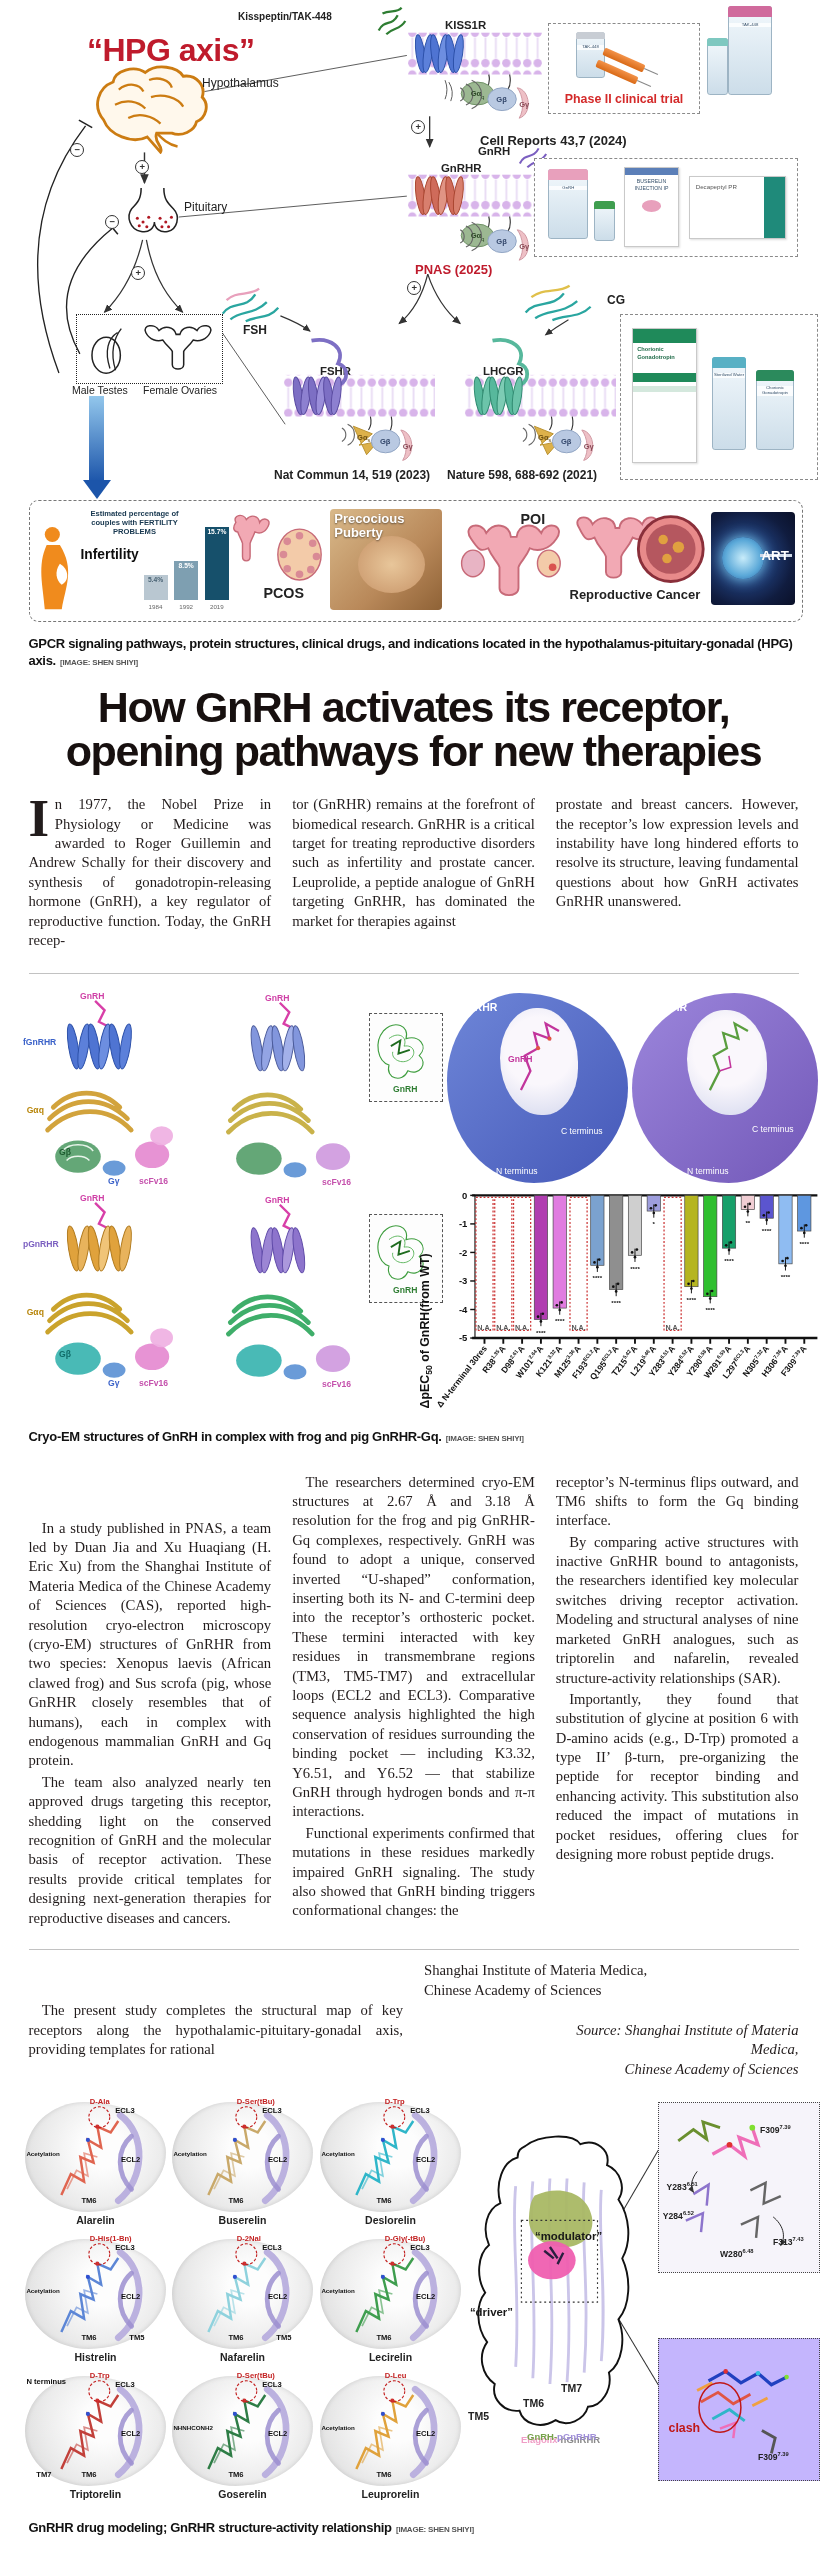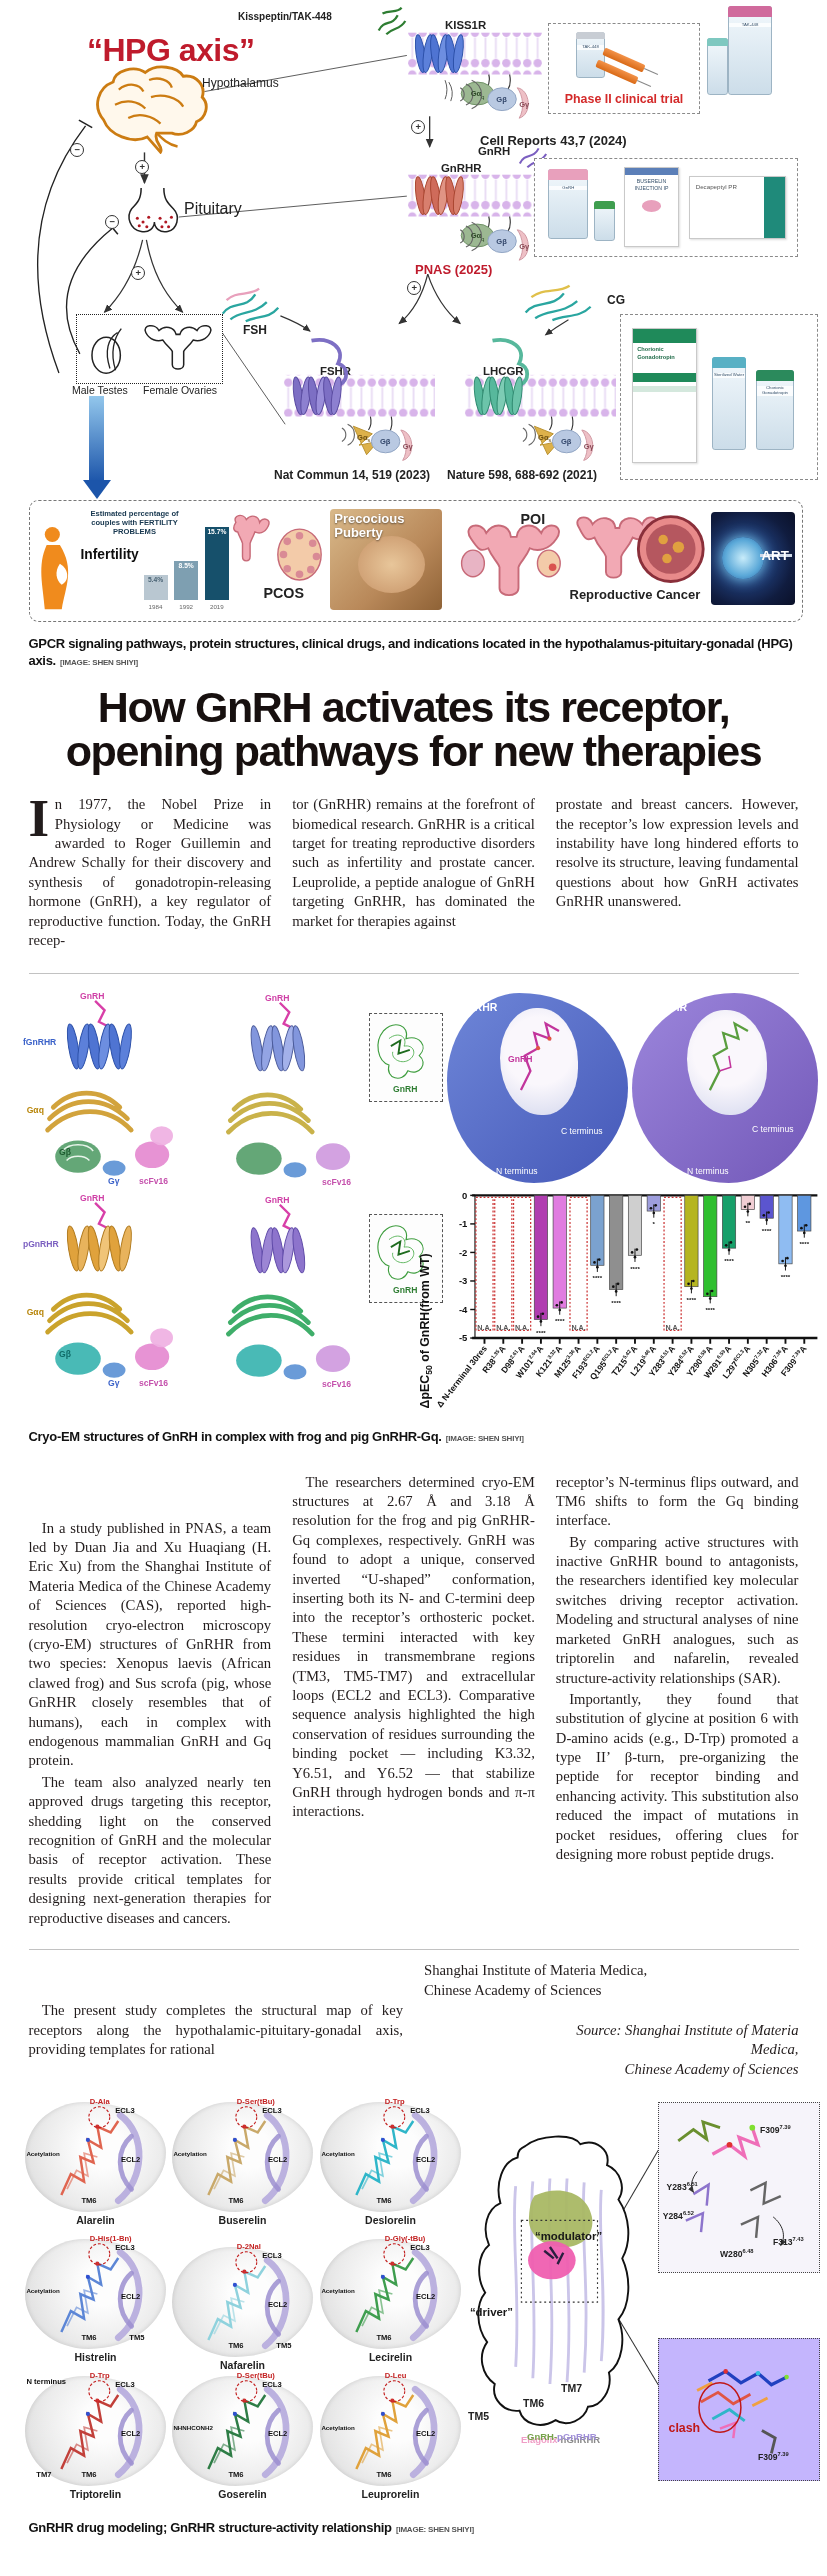--- a/index.html
+++ b/index.html
@@ -111,21 +111,21 @@
           <circle cx="26" cy="33" r="1.6"></circle>
           <circle cx="16" cy="42" r="1.6"></circle>
           <circle cx="24" cy="43" r="1.6"></circle>
         <circle cx="38" cy="34" r="1.6"></circle>
           <circle cx="44" cy="38" r="1.6"></circle>
           <circle cx="50" cy="33" r="1.6"></circle>
           <circle cx="40" cy="43" r="1.6"></circle>
           <circle cx="47" cy="43" r="1.6"></circle>
       </g>
     </svg>
-    <div class="lbl" style="left:184px;top:200px;font-size:16px">Pituitary</div>
+    <div class="lbl" style="left:184px;top:200px;font-size:12px">Pituitary</div>
     <span class="sign" style="left:105px;top:215px">−</span>
     <span class="sign" style="left:131px;top:266px">+</span>
 
     <div class="abs" style="left:76px;top:314px;width:145px;height:68px;border:1.7px dotted #222">
       <svg class="abs" style="left:7.6px;top:7.6px" width="48" height="53" viewBox="0 0 50 56">
         <ellipse cx="22" cy="34" rx="15" ry="19" fill="#fff" stroke="#222" stroke-width="1.6"></ellipse>
         <path d="M34,10 C24,16 20,30 26,48 M38,6 C30,16 26,32 32,50" fill="none" stroke="#222" stroke-width="1.4"></path>
       </svg>
       <svg class="abs" style="left:63px;top:7.6px" width="76" height="55" viewBox="0 0 80 58">
         <path d="M6,10 C2,2 16,0 20,8 C26,2 36,4 38,12 L42,12 C44,4 54,2 60,8 C64,0 78,2 74,10 C70,18 62,20 56,18 C52,24 48,26 46,30 L46,44 C46,50 34,50 34,44 L34,30 C32,26 28,24 24,18 C18,20 10,18 6,10 Z" fill="#fff" stroke="#222" stroke-width="1.6"></path>
@@ -729,20 +729,21 @@
     <span class="credit">[IMAGE: SHEN SHIYI]</span>
   </div>
 
   <div class="cols" style="margin-top:28.5px">
     <div class="col" style="padding-top:46px">
       <p class="ind">In a study published in PNAS, a team led by Duan Jia and Xu Huaqiang (H. Eric Xu) from the Shanghai Institute of Materia Medica of the Chinese Academy of Sciences (CAS), reported high-resolution cryo-electron microscopy (cryo-EM) structures of GnRHR from two species: Xenopus laevis (African clawed frog) and Sus scrofa (pig, whose GnRHR closely resembles that of humans), each in complex with endogenous mammalian GnRH and Gq protein.</p>
       <p class="ind">The team also analyzed nearly ten approved drugs targeting this receptor, shedding light on the conserved recognition of GnRH and the molecular basis of receptor activation. These results provide critical templates for designing next-generation therapies for reproductive diseases and cancers.</p>
     </div>
     <div class="col">
       <p class="ind">The researchers determined cryo-EM structures at 2.67 Å and 3.18 Å resolution for the frog and pig GnRHR-Gq complexes, respectively. GnRH was found to adopt a unique, conserved inverted “U-shaped” conformation, inserting both its N- and C-termini deep into the receptor’s orthosteric pocket. These termini interacted with key residues in transmembrane regions (TM3, TM5-TM7) and extracellular loops (ECL2 and ECL3). Comparative sequence analysis highlighted the high conservation of residues surrounding the binding pocket — including K3.32, Y6.51, and Y6.52 — that stabilize GnRH through hydrogen bonds and π-π interactions.</p>
+      <p class="ind">Functional experiments confirmed that mutations in these residues markedly impaired GnRH signaling. The study also showed that GnRH binding triggers conformational changes: the</p>
     </div>
     <div class="col">
       <p>receptor’s N-terminus flips outward, and TM6 shifts to form the Gq binding interface.</p>
       <p class="ind">By comparing active structures with inactive GnRHR bound to antagonists, the researchers identified key molecular switches driving receptor activation. Modeling and structural analyses of nine marketed GnRH analogues, such as triptorelin and nafarelin, revealed structure-activity relationships (SAR).</p>
       <p class="ind">Importantly, they found that substitution of glycine at position 6 with D-amino acids (e.g., D-Trp) promoted a type II’ β-turn, pre-organizing the peptide for receptor binding and enhancing activity. This substitution also reduced the impact of mutations in pocket residues, offering clues for designing more robust peptide drugs.</p>
     </div>
   </div>
 
   <hr class="rule" style="margin-top:19px">
 
@@ -835,21 +836,21 @@
             </svg>
             <span class="plbl pred" style="left: 46%; top: -4%;">D-His(1-Bn)</span>
             <span class="plbl" style="left: 1%; top: 44%; font-size: 6.2px;">Acetylation</span>
             <span class="plbl " style="left: 64%; top: 4%;">ECL3</span>
             <span class="plbl " style="left: 68%; top: 48%;">ECL2</span>
             <span class="plbl " style="left: 40%; top: 86%;">TM6</span>
             <span class="plbl " style="left: 74%; top: 86%;">TM5</span>
           </div>
           <div class="dname">Histrelin</div>
         </div>
-        <div class="dpanel" style="left: 172px; top: 137px; margin-top: 8px;">
+        <div class="dpanel" style="left: 172px; top: 137px;">
           <div class="dfig">
             <div class="blob"></div>
             <svg width="141" height="110" style="position:absolute;inset:0" viewBox="0 0 148 116">
               <path d="M100,14 C128,34 126,82 98,104" fill="none" stroke="#b5aadd" stroke-width="7" stroke-linecap="round" opacity="0.9"></path>
               <path d="M112,36 C96,50 96,76 112,92" fill="none" stroke="#9c8fd0" stroke-width="5" stroke-linecap="round" opacity="0.85"></path>
               <polyline points="38,98 48,76 62,84 58,58 72,64 66,40 80,48 76,26 90,32 98,20" fill="none" stroke="#8fd2dd" stroke-width="2.6"></polyline>
               <polyline points="44,92 54,72 66,78 62,54 76,58" fill="none" stroke="#8fd2dd" stroke-width="1.8" opacity="0.6"></polyline>
               <circle cx="76" cy="26" r="2.2" fill="#d03030"></circle>
               <circle cx="66" cy="40" r="2.2" fill="#3050d0"></circle>
               <circle cx="78" cy="16" r="11" fill="none" stroke="#c32222" stroke-width="1.2" stroke-dasharray="3,2"></circle>

